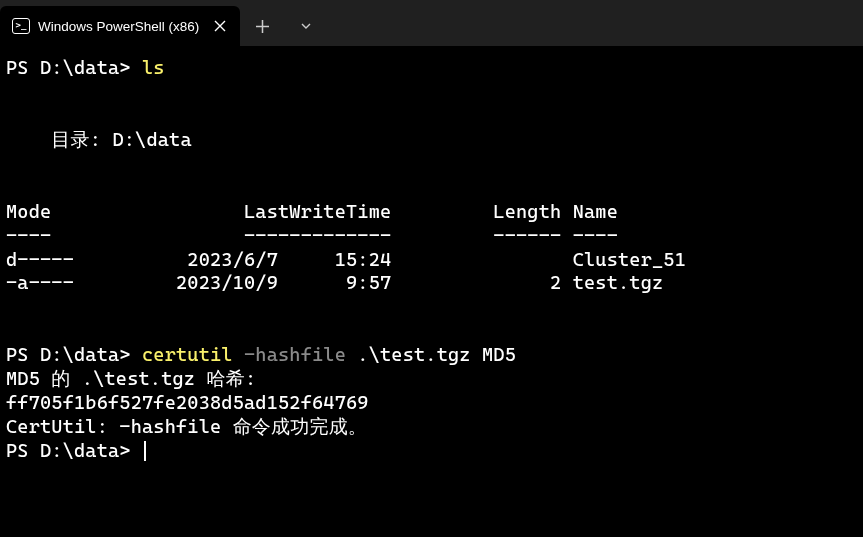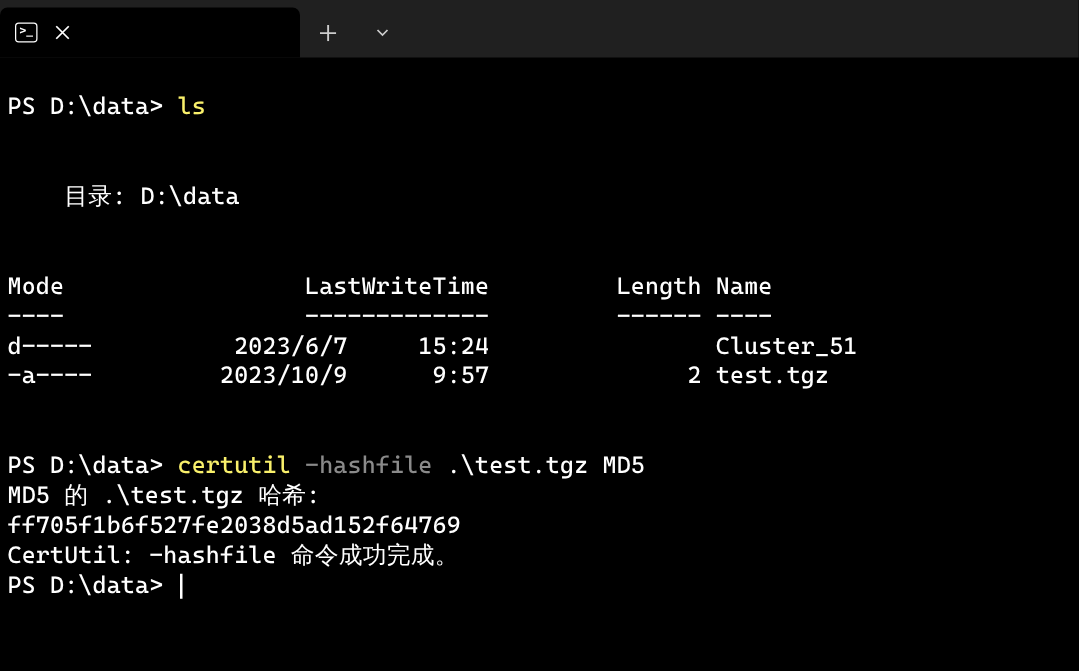--- a/index.html
+++ b/index.html
@@ -54,21 +54,21 @@
     .titlebar-btn {
       width: 44px;
       display: flex;
       align-items: center;
       justify-content: center;
       color: #ccc;
       cursor: pointer;
       margin-top: 6px;
     }
     .terminal {
-      padding: 28px 6px;
+      padding: 10px 6px;
       color: #fff;
       font-size: 19px;
       line-height: 1.26;
       white-space: pre;
       letter-spacing: 0.2px;
     }
     .prompt { color: #fff; }
     .cmd-yellow { color: #f9f06b; }
     .cmd-gray { color: #8a8a8a; }
     .cursor {
@@ -97,20 +97,21 @@
     }
   </style>
 </head>
 <body>
 
 <div class="titlebar">
   <div class="tab">
     <span class="tab-icon">
       <span class="ps-icon-box">&gt;_</span>
     </span>
+    <span class="tab-title">Windows PowerShell (x86)</span>
     <span class="tab-close">
       <svg width="12" height="12" viewBox="0 0 12 12">
           <path d="M1 1 L11 11 M11 1 L1 11" stroke="#fff" stroke-width="1.4" fill="none"></path>
         </svg>
     </span>
   </div>
   <div class="titlebar-btn">
     <svg width="13" height="13" viewBox="0 0 12 12">
         <path d="M6 0 V12 M0 6 H12" stroke="#ccc" stroke-width="1.4"></path>
       </svg>

